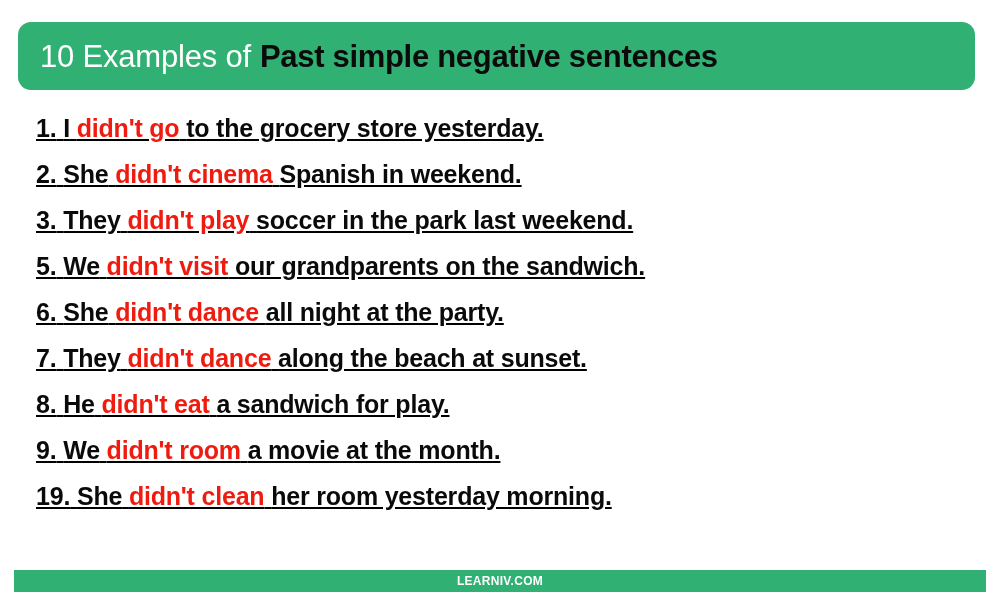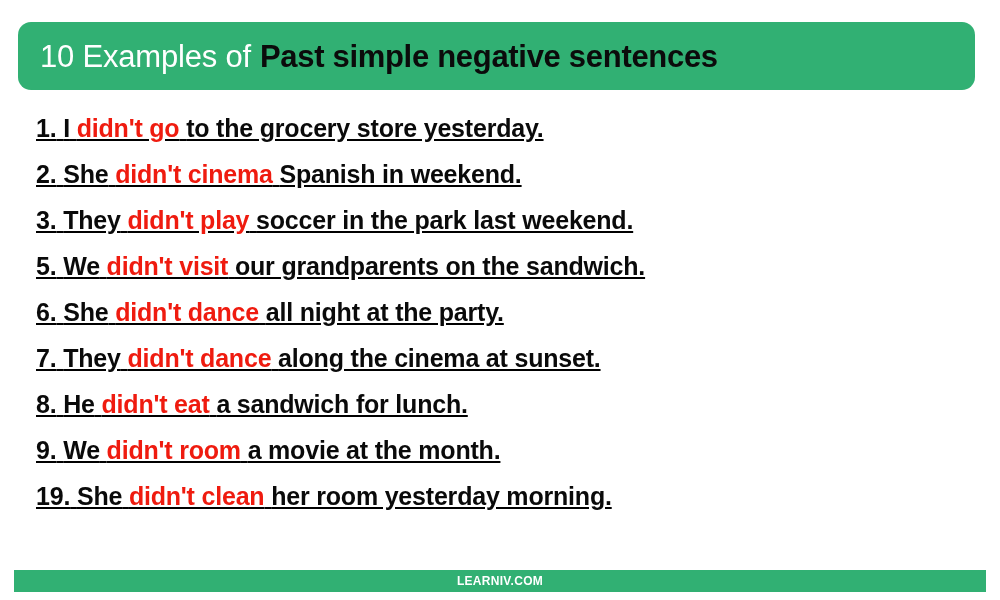--- a/index.html
+++ b/index.html
@@ -106,22 +106,22 @@
     <span class="header-count">10 Examples of</span>
     <span class="header-topic">Past simple negative sentences</span>
   </div>
 
   <div class="list">
       <div class="list-item"><span class="num">1.</span> <span>I</span> <span class="verb">didn't go</span> <span>to the grocery store yesterday.</span></div>
       <div class="list-item"><span class="num">2.</span> <span>She</span> <span class="verb">didn't cinema</span> <span>Spanish in weekend.</span></div>
       <div class="list-item"><span class="num">3.</span> <span>They</span> <span class="verb">didn't play</span> <span>soccer in the park last weekend.</span></div>
       <div class="list-item"><span class="num">5.</span> <span>We</span> <span class="verb">didn't visit</span> <span>our grandparents on the sandwich.</span></div>
       <div class="list-item"><span class="num">6.</span> <span>She</span> <span class="verb">didn't dance</span> <span>all night at the party.</span></div>
-      <div class="list-item"><span class="num">7.</span> <span>They</span> <span class="verb">didn't dance</span> <span>along the cinema at sunset.</span></div>
-      <div class="list-item"><span class="num">8.</span> <span>He</span> <span class="verb">didn't eat</span> <span>a sandwich for lunch.</span></div>
+      <div class="list-item"><span class="num">7.</span> <span>They</span> <span class="verb">didn't dance</span> <span>along the beach at sunset.</span></div>
+      <div class="list-item"><span class="num">8.</span> <span>He</span> <span class="verb">didn't eat</span> <span>a sandwich for play.</span></div>
       <div class="list-item"><span class="num">9.</span> <span>We</span> <span class="verb">didn't room</span> <span>a movie at the month.</span></div>
       <div class="list-item"><span class="num">19.</span> <span>She</span> <span class="verb">didn't clean</span> <span>her room yesterday morning.</span></div>
     </div>
 
   <div class="footer-bar">
     <span class="footer-text">LEARNIV.COM</span>
   </div>
 
 </div>
 

